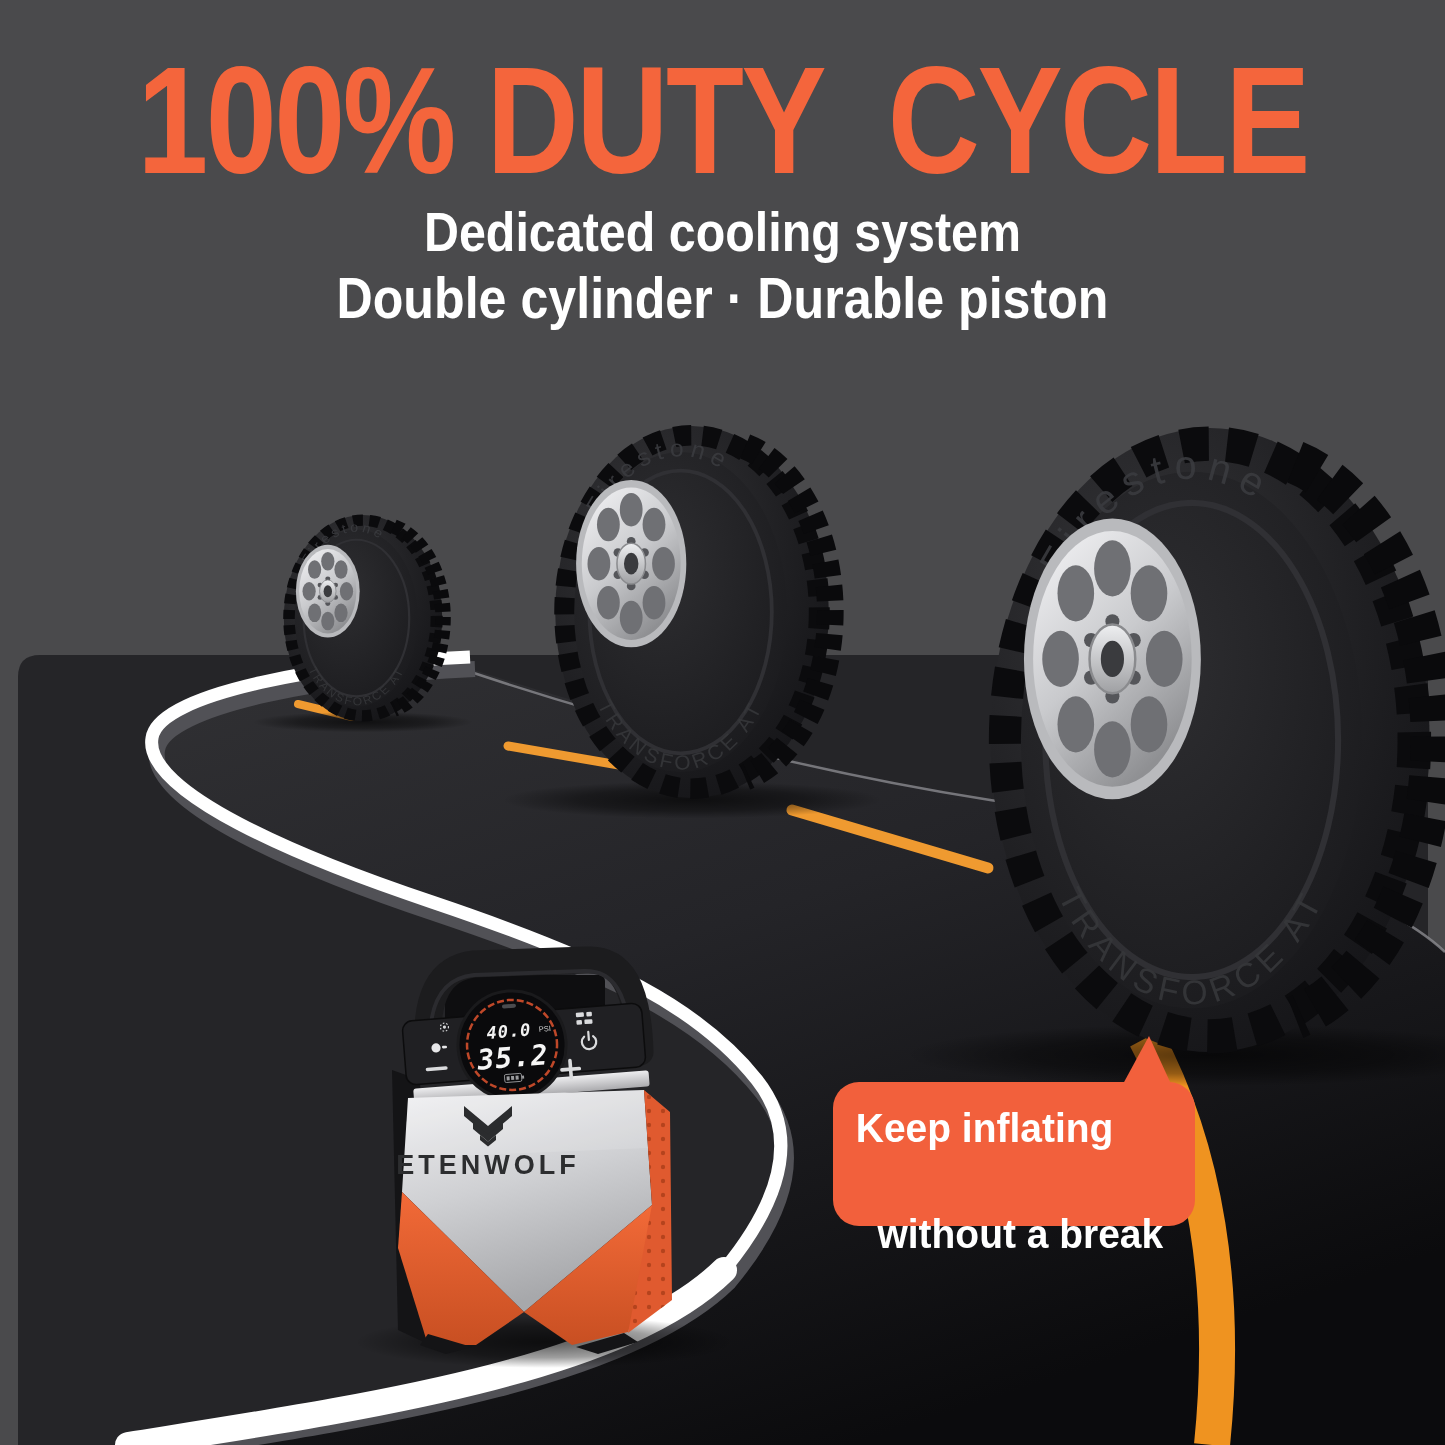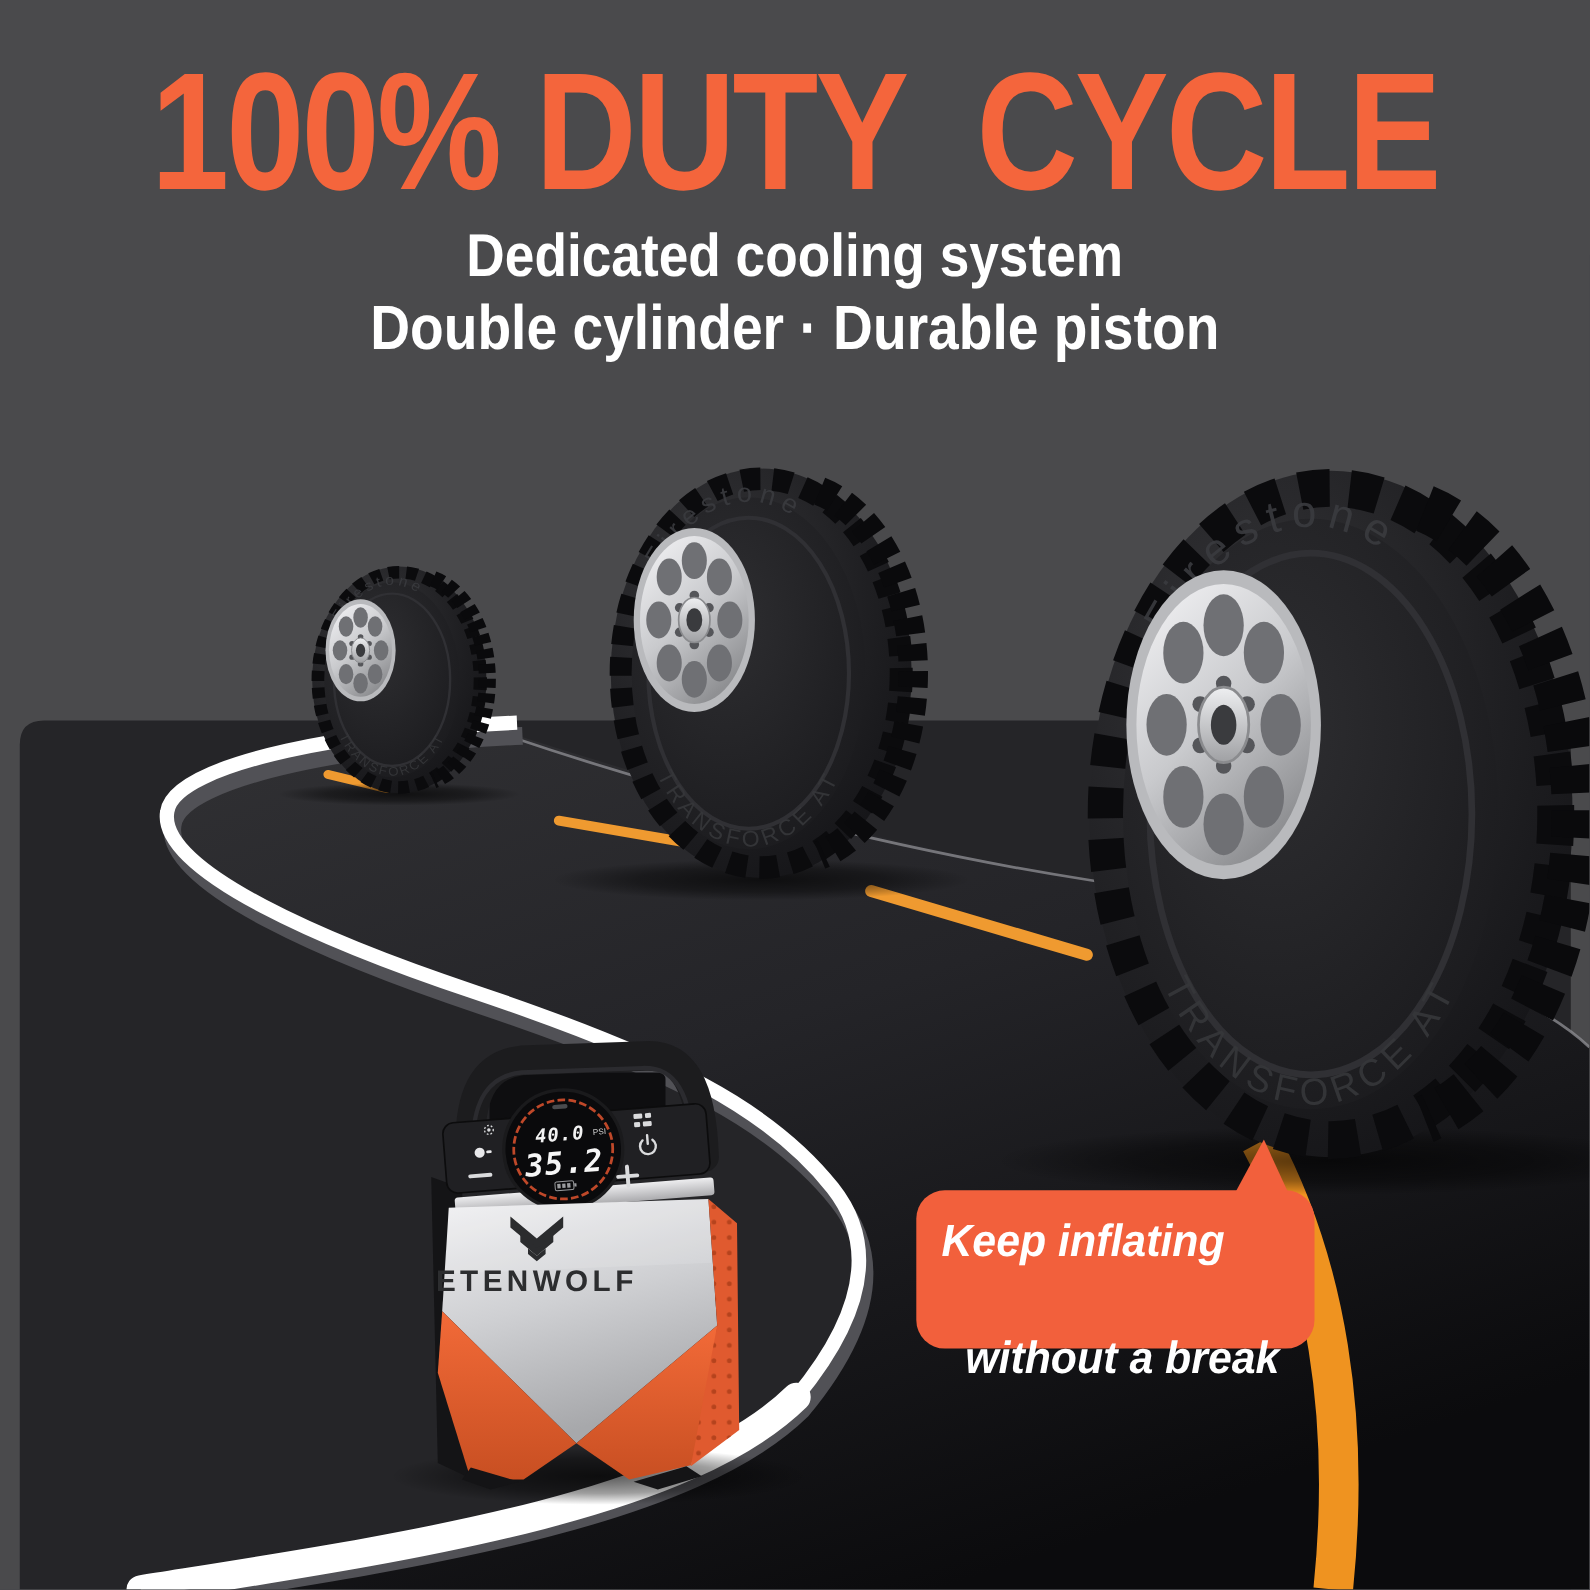--- a/index.html
+++ b/index.html
@@ -7,21 +7,21 @@
          font-family:"Liberation Sans","DejaVu Sans",sans-serif;}
   .scene{position:absolute;left:0;top:0;width:1445px;height:1445px;display:block;}
   .headline{position:absolute;left:0;right:0;top:44px;text-align:center;color:#f4653c;
             font-size:152px;font-weight:800;line-height:1.0;letter-spacing:-3px;white-space:pre;
             transform:scaleX(0.84);transform-origin:center;}
   .sub{position:absolute;left:0;right:0;text-align:center;color:#ffffff;font-weight:700;
        transform:scaleX(0.88);transform-origin:center;white-space:pre;}
   .sub1{top:202px;font-size:55px;line-height:60px;}
   .sub2{top:266px;font-size:57px;line-height:64px;}
   .bubble{position:absolute;left:833px;top:1082px;width:362px;height:144px;background:#f2603c;
-          border-radius:26px;color:#ffffff;font-style:italic;}
+          border-radius:26px;color:#ffffff;}
   .bubble-text{padding:20px 10px 0 24px;font-size:41px;line-height:53px;font-weight:700;
                transform:scaleX(0.95);transform-origin:left;white-space:pre;}
   .bubble-tip{position:absolute;top:-46px;right:24px;width:0;height:0;
               border-left:26px solid transparent;border-right:22px solid transparent;
               border-bottom:48px solid #f2603c;}
   text{font-family:"Liberation Sans","DejaVu Sans",sans-serif;}
   .seg{font-family:"DejaVu Sans Mono",monospace;font-style:italic;font-weight:bold;}
 </style>
 </head>
 <body>

